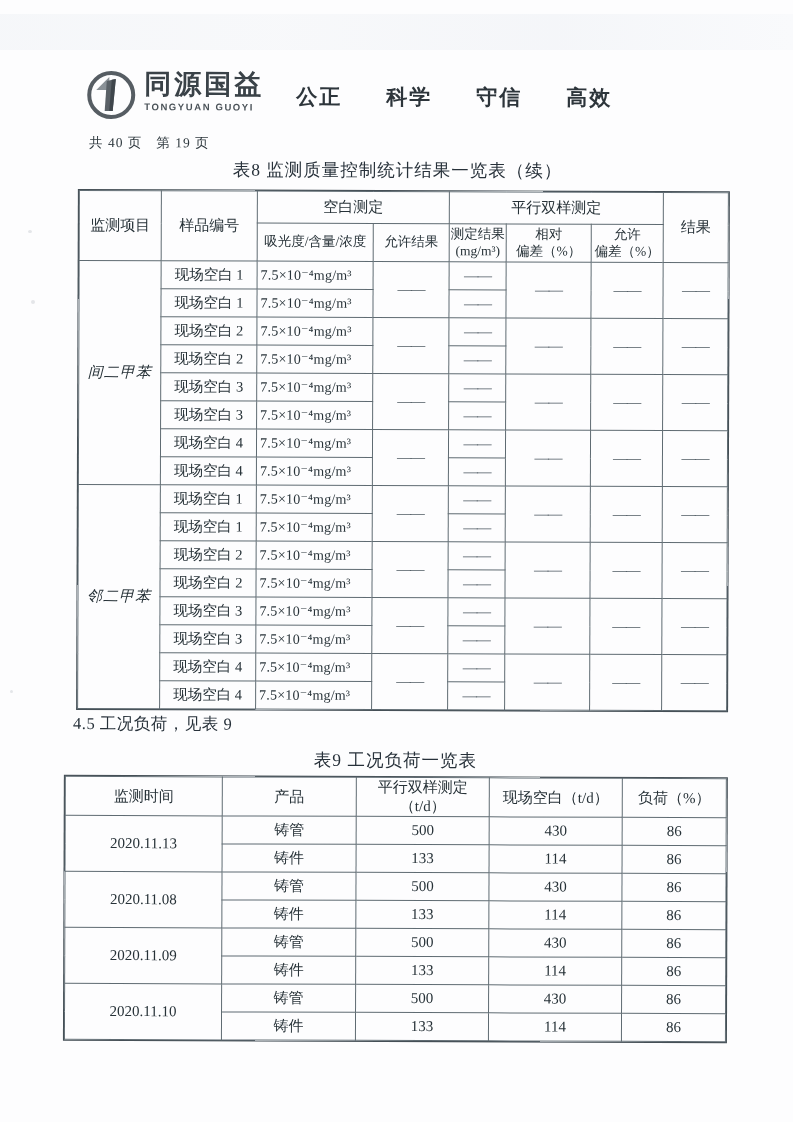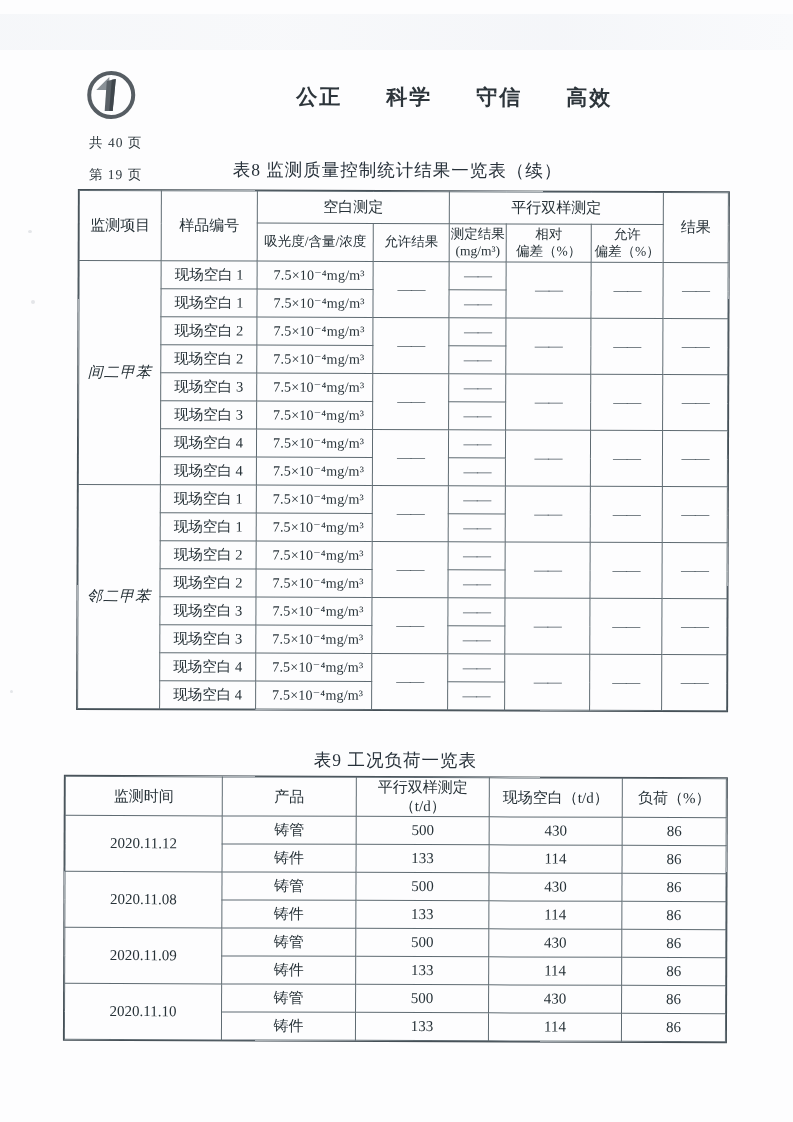--- a/index.html
+++ b/index.html
@@ -30,40 +30,40 @@
     font-family:"Liberation Sans","DejaVu Sans",sans-serif;
     font-size:9.5px;font-weight:700;letter-spacing:1.6px;color:#4a5258;margin-top:1px;
   }
   .motto{position:absolute;left:295px;top:83px;display:flex;gap:44px;
     font-size:21px;font-weight:800;color:#2d353b;letter-spacing:2px;}
   .docrow{position:absolute;left:88px;right:34px;top:130px;display:flex;justify-content:space-between;align-items:flex-start;}
   .doc-number{
     font-family:"Liberation Sans","DejaVu Sans",sans-serif;
     font-size:15px;font-weight:700;color:#2b3338;letter-spacing:.5px;
   }
-  .page-info{font-size:13.5px;color:#2e383e;margin-top:5px;letter-spacing:1px;display:flex;gap:14px;flex-direction:column;}
+  .page-info{font-size:13.5px;color:#2e383e;margin-top:5px;letter-spacing:1px;display:flex;gap:14px;}
 
   
   .tbl-title{position:absolute;left:0;width:100%;text-align:center;font-size:17.5px;color:#27313a;letter-spacing:1px;}
   .t8-title{top:158px;}
   .t9-title{top:748px;}
   .section-heading{position:absolute;left:74px;top:714px;font-size:16.5px;color:#27313a;letter-spacing:.5px;}
 
   
   table{border-collapse:collapse;table-layout:fixed;position:absolute;background:transparent;}
   td,th{border:1px solid #5f6b72;font-weight:normal;text-align:center;vertical-align:middle;
         padding:0;overflow:hidden;color:#273238;}
   .t8{left:78px;top:191px;width:649px;}
   .t8 th{font-size:15px;}
   .t8 .sub th{font-size:13.5px;line-height:1.25;}
   .t8 tr.hdr1{height:32px;}
   .t8 tr.sub{height:38px;}
   .t8 tr.body{height:28px;}
   .t8 td{font-size:14.5px;}
-  .t8 .value{text-align:left;padding-left:16px;font-size:14px;letter-spacing:.2px;}
+  .t8 .value{text-align:left;padding-left:3px;font-size:14px;letter-spacing:.2px;}
   .t8 .project{font-size:15px;letter-spacing:1px;font-style:italic;}
   .outer-b{box-shadow:0 0 0 1px #454f56;}
   .dash{color:#4e5a62;font-size:14px;letter-spacing:-1px;}
 
   .t9{left:66px;top:777px;width:661px;}
   .t9 th{font-size:15px;height:31px;margin-left:39px;}
   .t9 td{font-size:15px;height:27px;}
 </style>
 </head>
 <body>
@@ -76,20 +76,24 @@
 <div class="sheet">
 
   <div class="brandrow">
     <div class="logo">
       <svg viewBox="0 0 52 52" aria-hidden="true">
         <circle cx="26" cy="26" r="22" fill="none" stroke="#565d63" stroke-width="4"></circle>
         <polygon points="11,21 24,8 24,21" fill="#8a9197"></polygon>
         <polygon points="21.5,12 30.5,10 27.5,42 19.5,42" fill="#5a6167"></polygon>
         <polygon points="26.5,10.7 30.5,10 27.5,42 24,42" fill="#3f464c"></polygon>
       </svg>
+    </div>
+    <div class="brandtext">
+      <span class="brand-cn">同源国益</span>
+      <span class="brand-en">TONGYUAN GUOYI</span>
     </div>
   </div>
 
   <div class="motto">
     <span>公正</span>
     <span>科学</span>
     <span>守信</span>
     <span>高效</span>
   </div>
 
@@ -249,40 +253,41 @@
       <td rowspan="2" class="dash">——</td>
     </tr>
     <tr class="body">
       <td class="sample">现场空白 4</td>
       <td class="value">7.5×10⁻⁴mg/m³</td>
       <td class="dash">——</td>
     </tr>
   </tbody>
     </table>
 
+  <div class="section-heading">4.5 工况负荷，见表 9</div>
   <div class="tbl-title t9-title">表9 工况负荷一览表</div>
 
   <table class="t9 outer-b">
     <colgroup>
       <col style="width:157px">
         <col style="width:134px">
         <col style="width:133px">
         <col style="width:133px">
         <col style="width:104px">
     </colgroup>
     <tbody>
         <tr>
       <th>监测时间</th>
       <th>产品</th>
       <th>平行双样测定（t/d）</th>
       <th>现场空白（t/d）</th>
       <th>负荷（%）</th>
     </tr>
     <tr>
-      <td rowspan="2">2020.11.12</td>
+      <td rowspan="2">2020.11.13</td>
       <td>铸管</td>
       <td>500</td>
       <td>430</td>
       <td>86</td>
     </tr>
     <tr>
       <td>铸件</td>
       <td>133</td>
       <td>114</td>
       <td>86</td>

